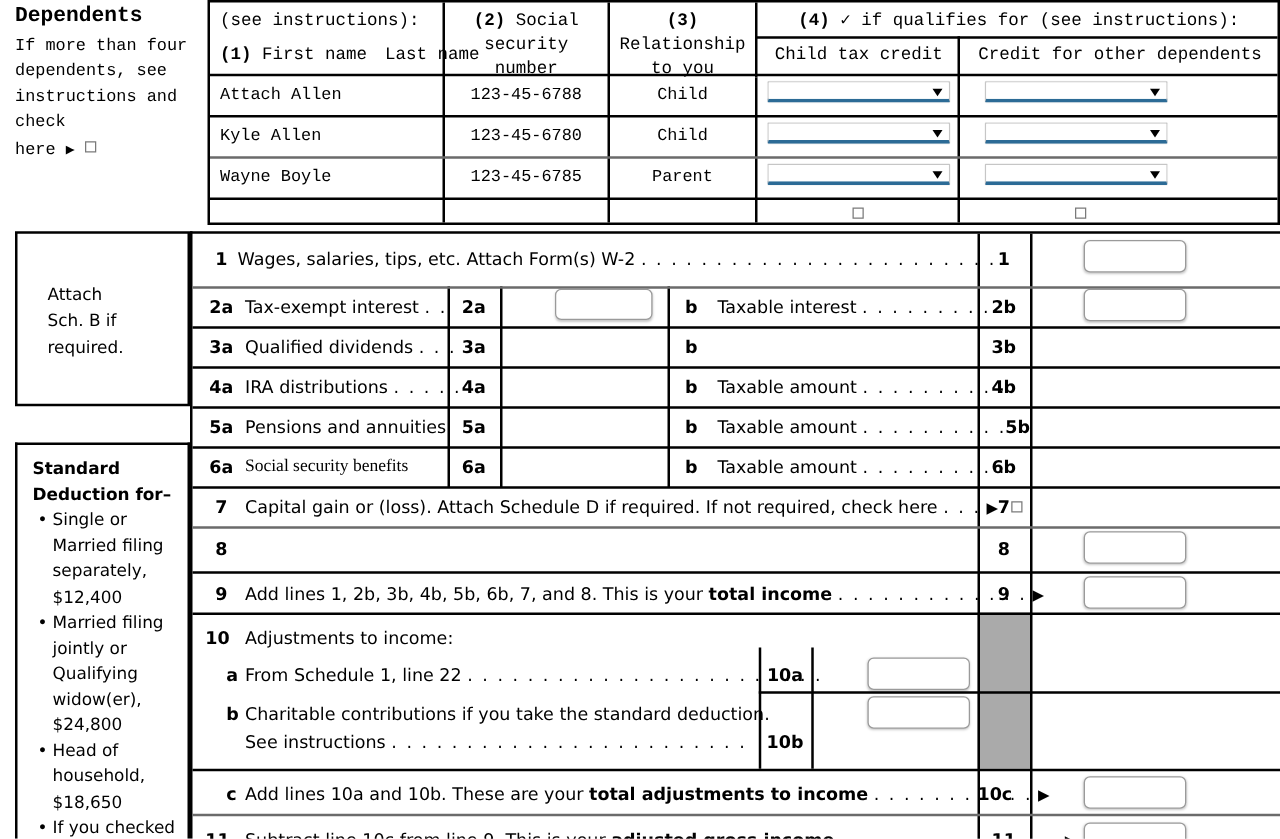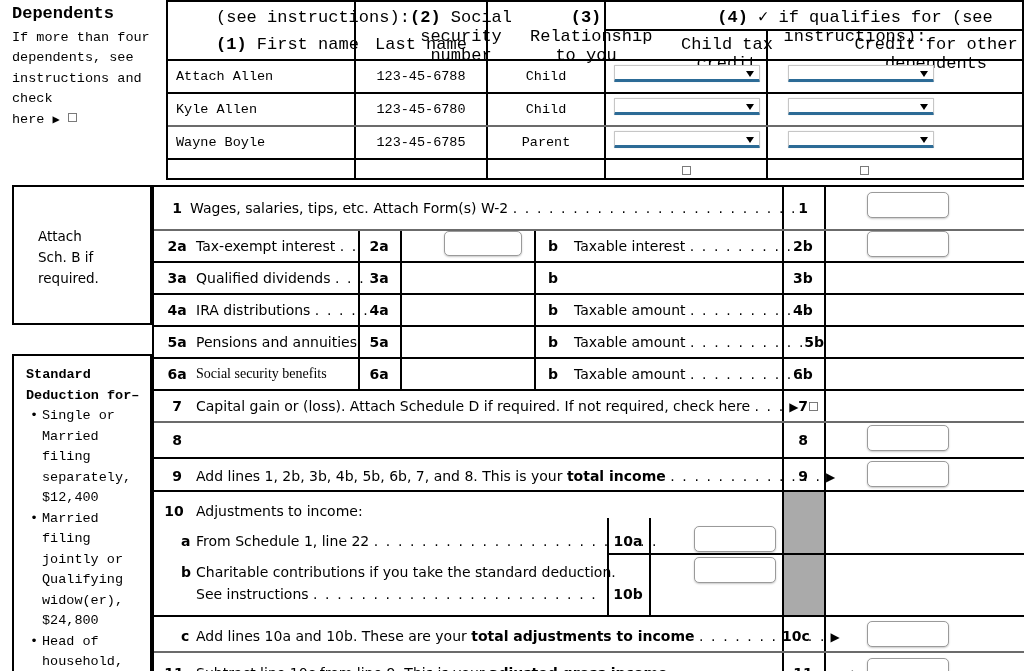--- a/index.html
+++ b/index.html
@@ -36,21 +36,21 @@
     position: absolute; left: 166px; top: 0; width: 858px; height: 180px;
     border-top: 2px solid #000;
     border-left: 2px solid #000;
     border-right: 2px solid #000;
     border-bottom: 2px solid #000;
   }
   #dep-table .vline { position: absolute; top: 0; bottom: 0; width: 2px; background: #000; }
   #dep-table .hline { position: absolute; left: 0; right: 0; height: 1.5px; background: #000; }
   #dep-table .hline-grey { position: absolute; left: 0; right: 0; height: 2px; background: #6b6b6b; }
 
-  .dep-hd { position: absolute; font-size: 17px; line-height: 19px; margin-left: 40px; }
+  .dep-hd { position: absolute; font-size: 14px; line-height: 19px; }
   .dep-cell { position: absolute; font-size: 13.5px; }
 
   
   .sel {
     position: absolute;
     height: 17px;
     background: #fff;
     border: 1px solid #c6c6c6;
     border-bottom: 3px solid #2c6b96;
     border-radius: 1px;
@@ -95,21 +95,20 @@
     border: 2px solid #000;
     font-size: 13.5px; line-height: 21px;
     padding: 39px 0 0 24px;
   }
   #std-box {
     position: absolute; left: 12px; top: 172px; width: 140px; height: 317px;
     border: 2px solid #000; border-bottom: none;
     font-size: 13.5px; line-height: 20.5px;
     padding: 9px 0 0 12px;
     overflow: hidden;
-    font-family: Liberation Mono, monospace;
   }
   #std-box .hd { font-weight: bold; }
   #std-box ul { margin: 0; padding-left: 16px; list-style: none; }
   #std-box li { position: relative; }
   #std-box li.bul::before {
     content: "\2022"; position: absolute; left: -12px; top: 0;
   }
 
   
   #grid {

